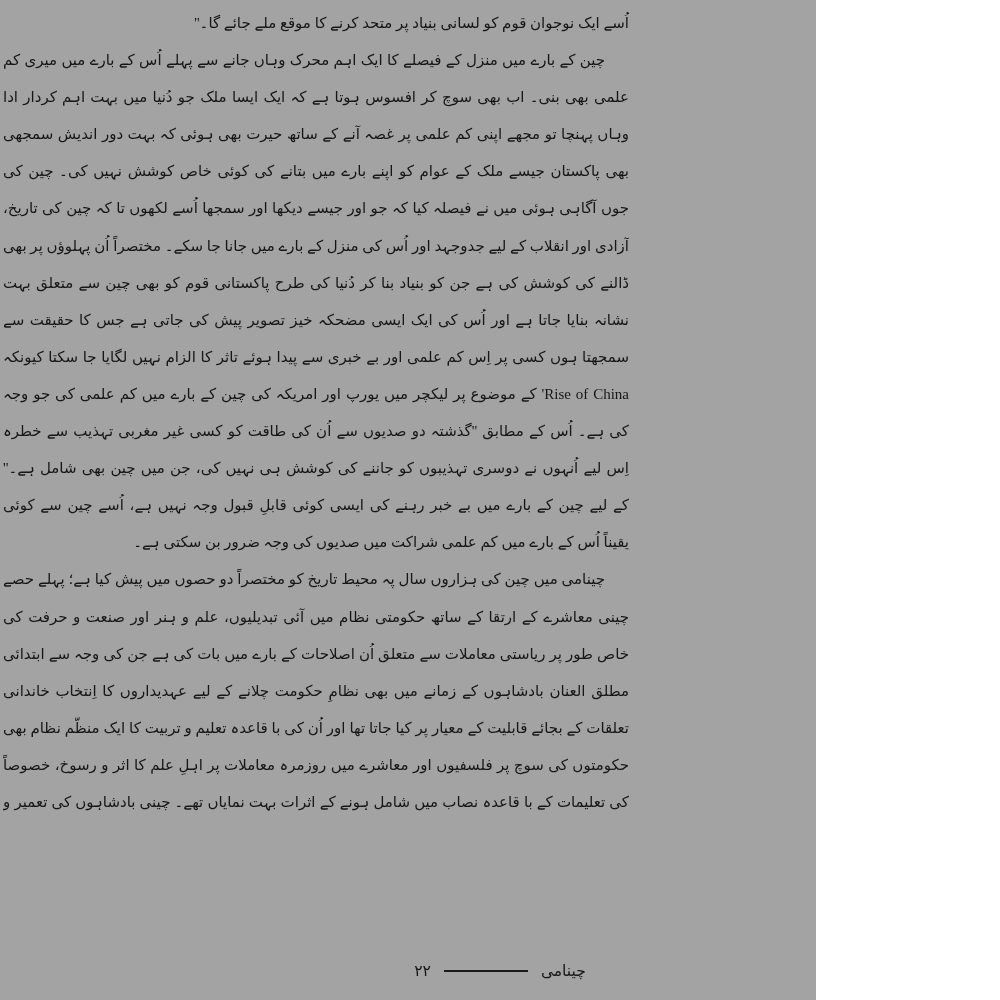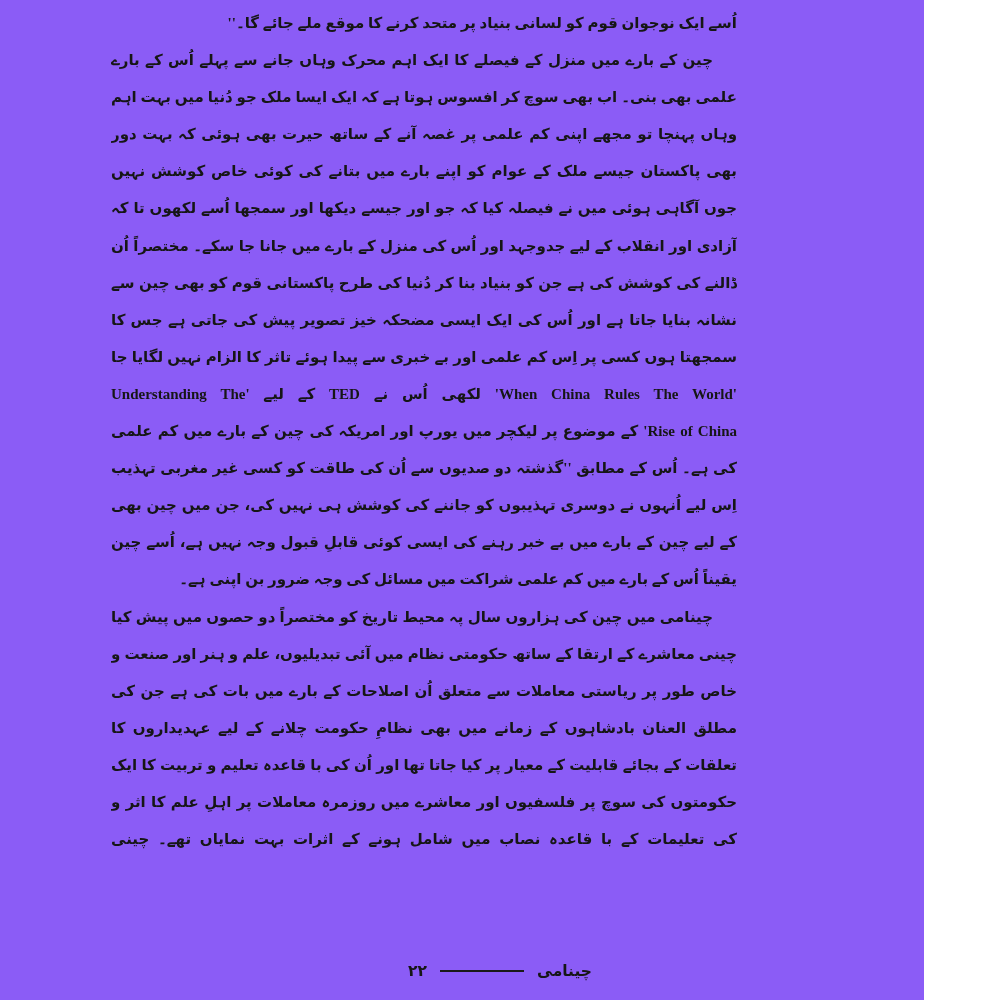--- a/index.html
+++ b/index.html
@@ -4,24 +4,23 @@
 <style>
   html, body { margin: 0; padding: 0; }
   body {
     width: 1000px; height: 1000px;
     background: #ffffff;
     font-family: "Liberation Serif", "DejaVu Sans", sans-serif;
     color: #161616;
   }
   .page {
     position: relative;
-    width: 924px; height: 1000px;
-    background: #8b5cf6;
+    width: 816px; height: 1000px;
+    background: #a3a3a3;
     overflow: hidden;
-    font-weight: bold;
   }
   .text-block {
     position: absolute;
     top: 5px;
     right: 187px;
     width: 626px;
     direction: rtl;
     unicode-bidi: embed;
   }
   .line {
@@ -64,26 +63,25 @@
     <div class="line end">اُسے ایک نوجوان قوم کو لسانی بنیاد پر متحد کرنے کا موقع ملے جائے گا۔''</div>
     <div class="line indent">چین کے بارے میں منزل کے فیصلے کا ایک اہم محرک وہاں جانے سے پہلے اُس کے بارے میں میری کم</div>
     <div class="line">علمی بھی بنی۔ اب بھی سوچ کر افسوس ہوتا ہے کہ ایک ایسا ملک جو دُنیا میں بہت اہم کردار ادا کرنے جا رہا ہے اُس</div>
     <div class="line">وہاں پہنچا تو مجھے اپنی کم علمی پر غصہ آنے کے ساتھ حیرت بھی ہوئی کہ بہت دور اندیش سمجھی جانے والی چینی قیادت نے</div>
     <div class="line">بھی پاکستان جیسے ملک کے عوام کو اپنے بارے میں بتانے کی کوئی خاص کوشش نہیں کی۔ چین کی حقیقت سے جوں</div>
     <div class="line">جوں آگاہی ہوئی میں نے فیصلہ کیا کہ جو اور جیسے دیکھا اور سمجھا اُسے لکھوں تا کہ چین کی تاریخ، قوم کی خصوصیات،</div>
     <div class="line">آزادی اور انقلاب کے لیے جدوجہد اور اُس کی منزل کے بارے میں جانا جا سکے۔ مختصراً اُن پہلوؤں پر بھی روشنی</div>
     <div class="line">ڈالنے کی کوشش کی ہے جن کو بنیاد بنا کر دُنیا کی طرح پاکستانی قوم کو بھی چین سے متعلق بہت ماہرانہ پروپیگنڈے کا</div>
     <div class="line">نشانہ بنایا جاتا ہے اور اُس کی ایک ایسی مضحکہ خیز تصویر پیش کی جاتی ہے جس کا حقیقت سے کوئی تعلق نہیں۔ لیکن میں</div>
     <div class="line">سمجھتا ہوں کسی پر اِس کم علمی اور بے خبری سے پیدا ہوئے تاثر کا الزام نہیں لگایا جا سکتا کیونکہ چین نے کبھی کوشش ہی</div>
-    <div class="line">'When China Rules The World' لکھی اُس نے TED کے لیے 'Understanding The</div>
     <div class="line">Rise of China' کے موضوع پر لیکچر میں یورپ اور امریکہ کی چین کے بارے میں کم علمی کی جو وجہ تلاش</div>
     <div class="line">کی ہے۔ اُس کے مطابق ''گذشتہ دو صدیوں سے اُن کی طاقت کو کسی غیر مغربی تہذیب سے خطرہ درپیش نہیں ہوا</div>
     <div class="line">اِس لیے اُنہوں نے دوسری تہذیبوں کو جاننے کی کوشش ہی نہیں کی، جن میں چین بھی شامل ہے۔'' لیکن پاکستان</div>
     <div class="line">کے لیے چین کے بارے میں بے خبر رہنے کی ایسی کوئی قابلِ قبول وجہ نہیں ہے، اُسے چین سے کوئی خطرہ نہ سہی لیکن</div>
-    <div class="line end">یقیناً اُس کے بارے میں کم علمی شراکت میں مسائل کی وجہ ضرور بن اپنی ہے۔</div>
+    <div class="line end">یقیناً اُس کے بارے میں کم علمی شراکت میں صدیوں کی وجہ ضرور بن سکتی ہے۔</div>
     <div class="line indent">چینامی میں چین کی ہزاروں سال پہ محیط تاریخ کو مختصراً دو حصوں میں پیش کیا ہے؛ پہلے حصے میں قدیم</div>
     <div class="line">چینی معاشرے کے ارتقا کے ساتھ حکومتی نظام میں آئی تبدیلیوں، علم و ہنر اور صنعت و حرفت کی ترقی کا ذکر ہے۔</div>
     <div class="line">خاص طور پر ریاستی معاملات سے متعلق اُن اصلاحات کے بارے میں بات کی ہے جن کی وجہ سے ابتدائی دور کے</div>
     <div class="line">مطلق العنان بادشاہوں کے زمانے میں بھی نظامِ حکومت چلانے کے لیے عہدیداروں کا اِنتخاب خاندانی عظمت اور</div>
     <div class="line">تعلقات کے بجائے قابلیت کے معیار پر کیا جاتا تھا اور اُن کی با قاعدہ تعلیم و تربیت کا ایک منظّم نظام بھی نافذ تھا۔</div>
     <div class="line">حکومتوں کی سوچ پر فلسفیوں اور معاشرے میں روزمرہ معاملات پر اہلِ علم کا اثر و رسوخ، خصوصاً سن زو اور کنفیوشس</div>
     <div class="line">کی تعلیمات کے با قاعدہ نصاب میں شامل ہونے کے اثرات بہت نمایاں تھے۔ چینی بادشاہوں کی تعمیر و ترقی میں</div>
   </div>
 
   <div class="footer">

